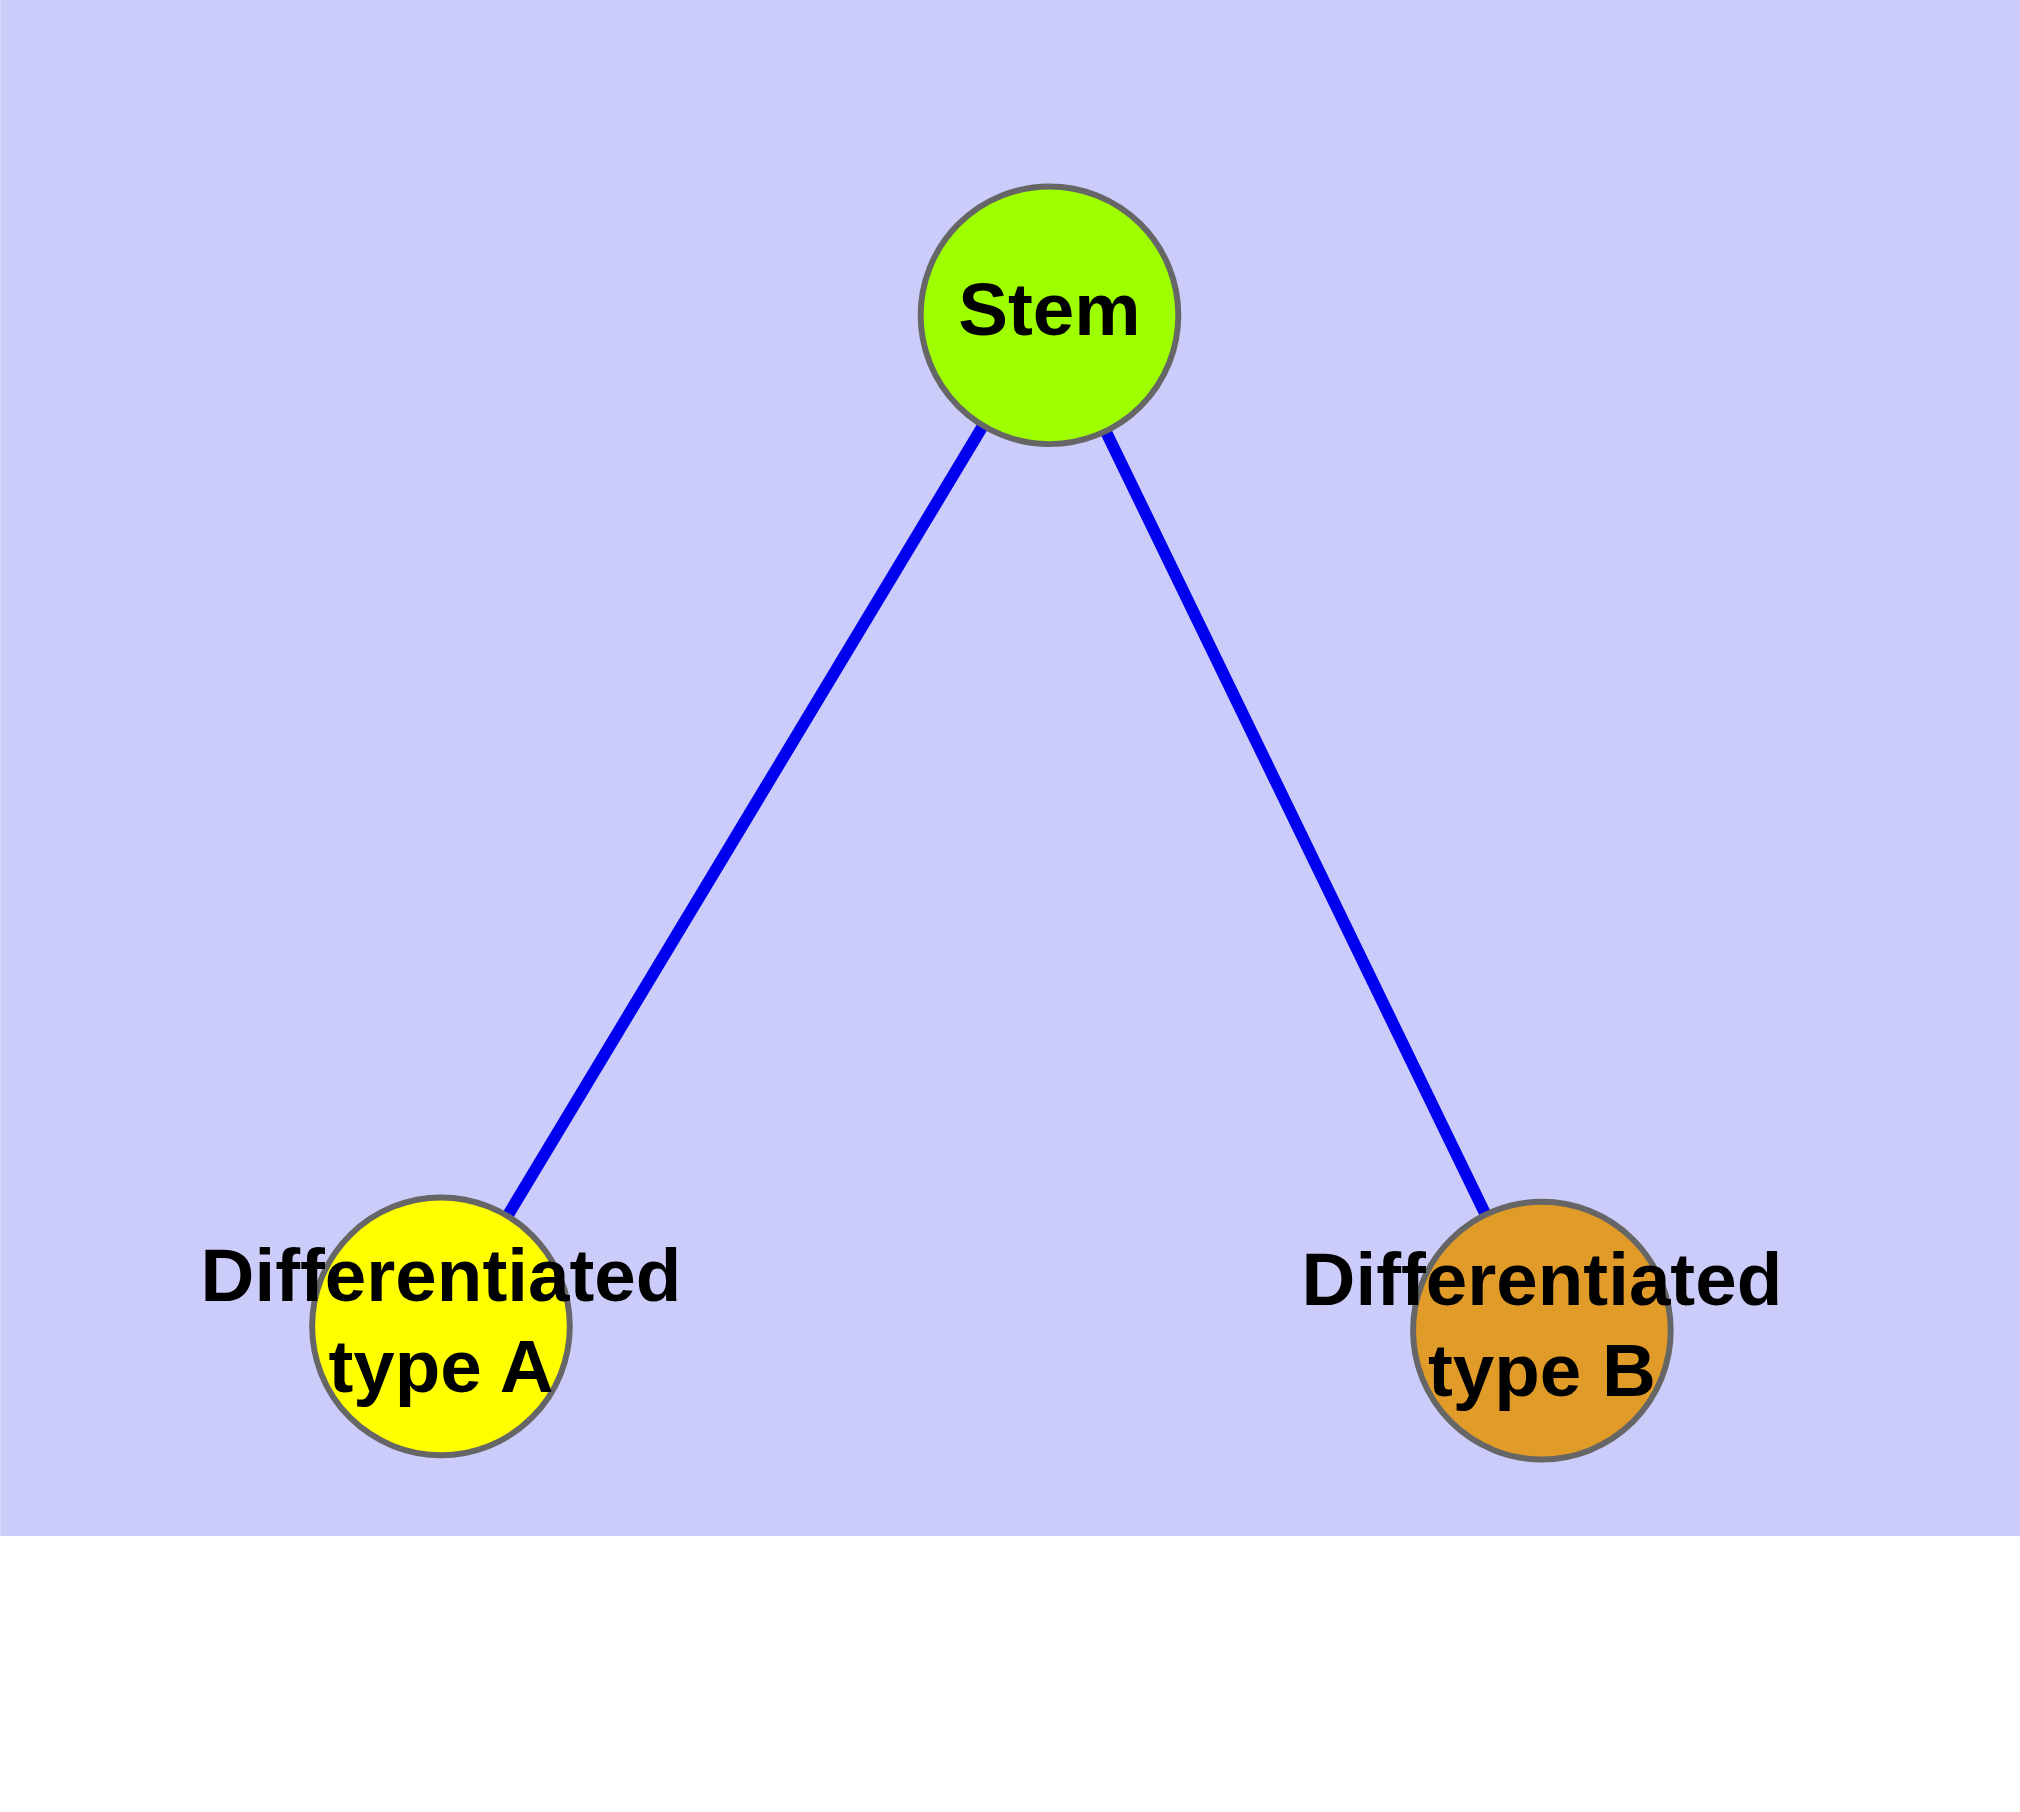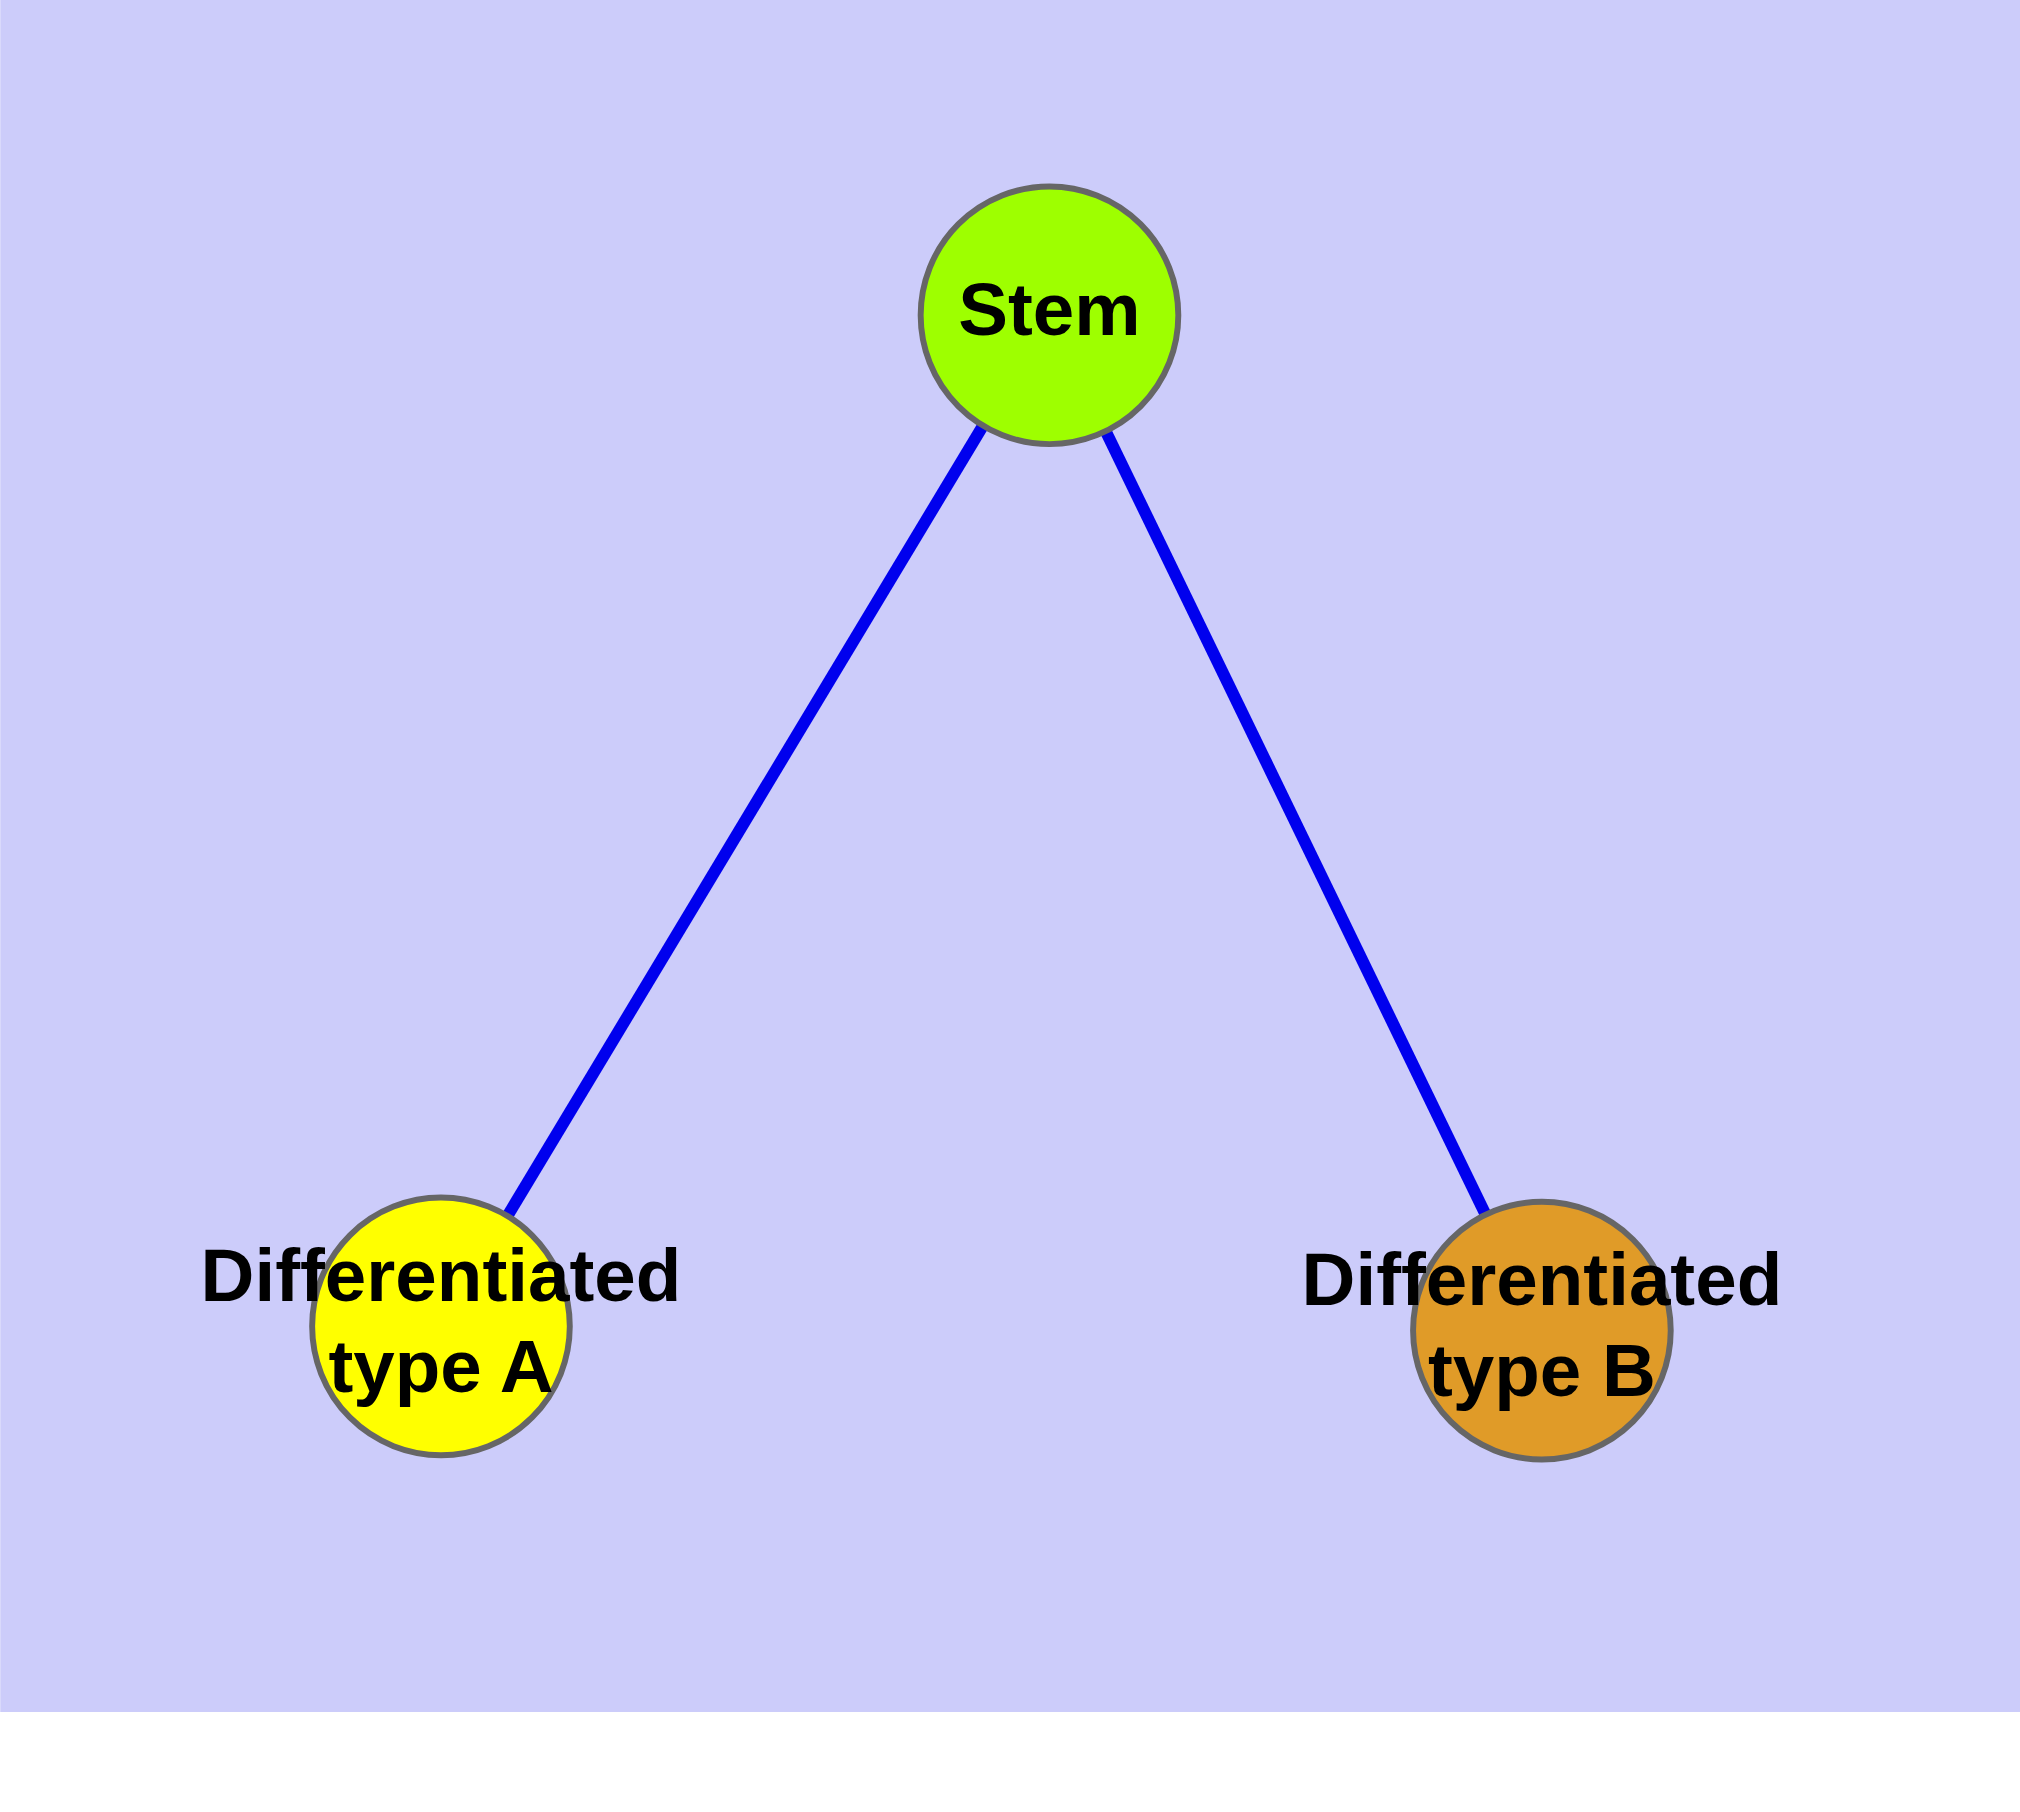--- a/index.html
+++ b/index.html
@@ -27,21 +27,21 @@
     font-family: "Liberation Sans", "DejaVu Sans", sans-serif;
     font-weight: bold;
     fill: #000000;
     text-anchor: middle;
     dominant-baseline: middle;
   }
 </style>
 </head>
 <body>
 
-<div id="canvas" style="width: 2021px; height: 1712px;">
+<div id="canvas" style="width: 2021px; height: 1536px;">
   <svg id="graph-svg" viewBox="0 0 2384 2138" xmlns="http://www.w3.org/2000/svg" style="width: 2021px; height: 1812px;">
 
     <rect id="bg-rect" x="0" y="0" width="2384" height="2138" fill="#ccccfa"></rect>
 
     <g id="edge-layer">
         <line x1="1238" y1="372" x2="520" y2="1565" stroke="#0000ee" stroke-width="14" stroke-linecap="butt"></line>
         <line x1="1238" y1="372" x2="1819" y2="1570" stroke="#0000ee" stroke-width="14" stroke-linecap="butt"></line>
       </g>
     <g id="node-layer">
         <circle cx="1238" cy="372" r="152" fill="#9eff00" stroke="#666666" stroke-width="7"></circle>

